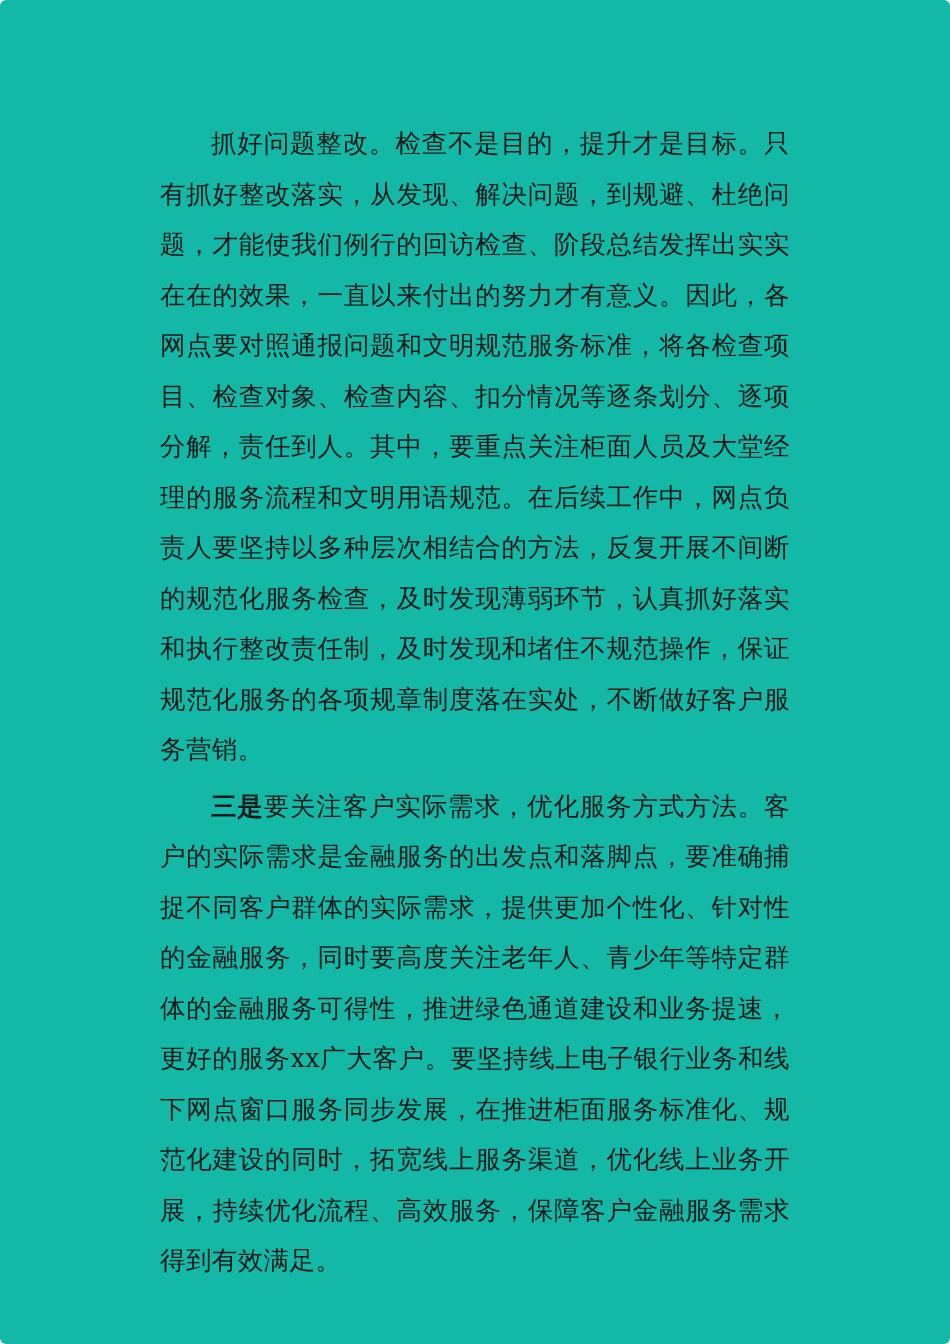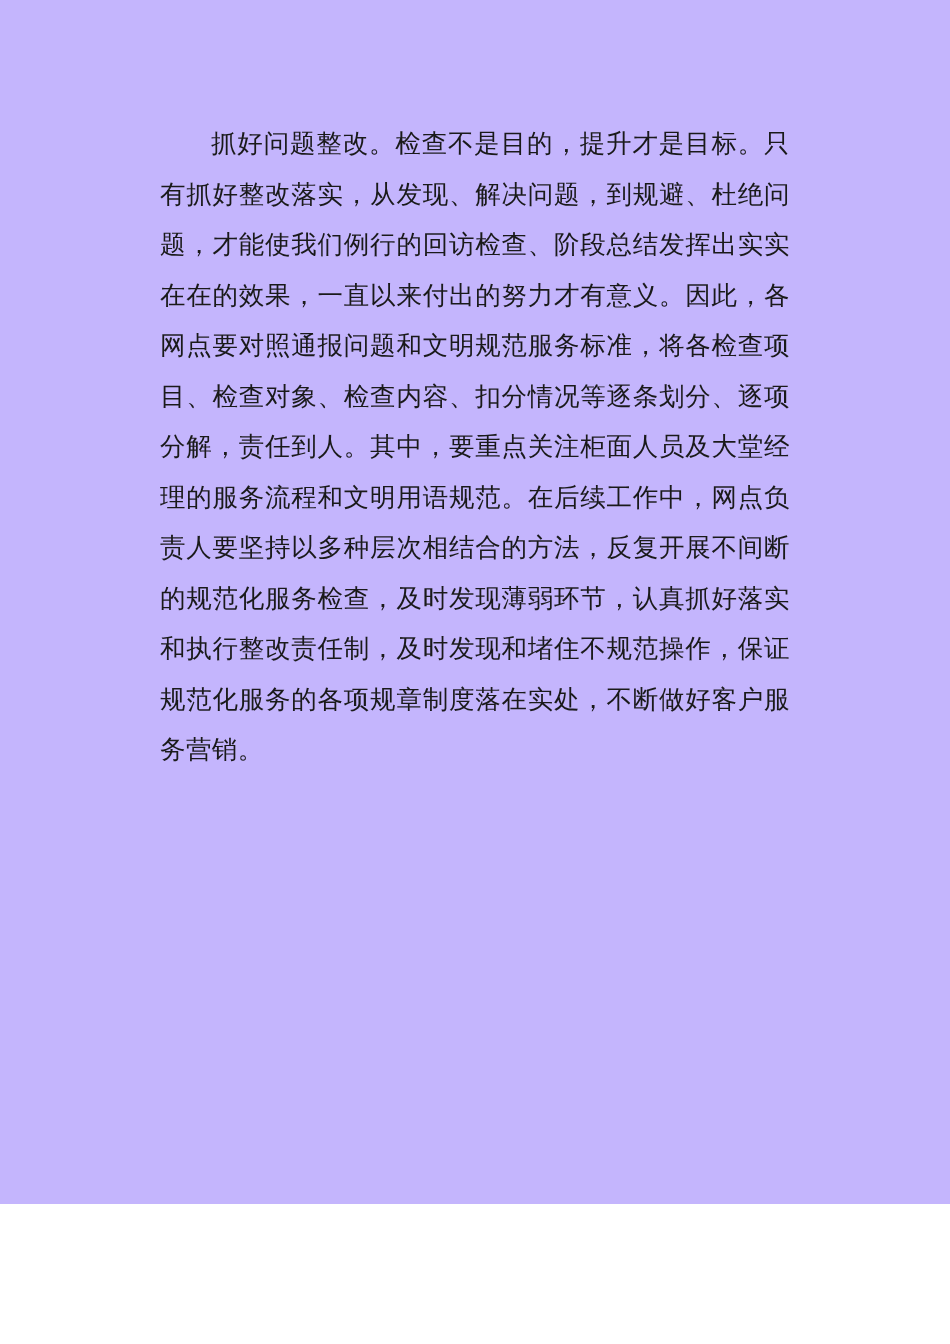--- a/index.html
+++ b/index.html
@@ -10,24 +10,25 @@
   body {
     width: 950px;
     height: 1344px;
     font-family: "DejaVu Serif", "Liberation Serif", serif;
     color: #000000;
     overflow: hidden;
   }
   .page {
     position: relative;
     width: 950px;
-    height: 1204px;
-    background: #c4b5fd;
+    height: 1344px;
+    background: #14b8a6;
     box-sizing: border-box;
     padding: 118px 160px 60px 160px;
+    border-radius: 6px;
   }
   .doc-body {
     width: 630px;
   }
   p.para {
     margin: 0 0 6px 0;
     font-size: 25.5px;
     line-height: 50.5px;
     text-align: justify;
     text-justify: inter-ideograph;
@@ -46,15 +47,18 @@
 </head>
 <body>
 
 <div class="page">
   <div class="doc-body">
 
     <p class="para">
       <span>抓好问题整改。检查不是目的，提升才是目标。只有抓好整改落实，从发现、解决问题，到规避、杜绝问题，才能使我们例行的回访检查、阶段总结发挥出实实在在的效果，一直以来付出的努力才有意义。因此，各网点要对照通报问题和文明规范服务标准，将各检查项目、检查对象、检查内容、扣分情况等逐条划分、逐项分解，责任到人。其中，要重点关注柜面人员及大堂经理的服务流程和文明用语规范。在后续工作中，网点负责人要坚持以多种层次相结合的方法，反复开展不间断的规范化服务检查，及时发现薄弱环节，认真抓好落实和执行整改责任制，及时发现和堵住不规范操作，保证规范化服务的各项规章制度落在实处，不断做好客户服务营销。</span>
     </p>
 
+    <p class="para">
+      <span class="lead">三是</span><span>要关注客户实际需求，优化服务方式方法。客户的实际需求是金融服务的出发点和落脚点，要准确捕捉不同客户群体的实际需求，提供更加个性化、针对性的金融服务，同时要高度关注老年人、青少年等特定群体的金融服务可得性，推进绿色通道建设和业务提速，更好的服务xx广大客户。要坚持线上电子银行业务和线下网点窗口服务同步发展，在推进柜面服务标准化、规范化建设的同时，拓宽线上服务渠道，优化线上业务开展，持续优化流程、高效服务，保障客户金融服务需求得到有效满足。</span>
+    </p>
 
   </div>
 </div>
 
 </body></html>

